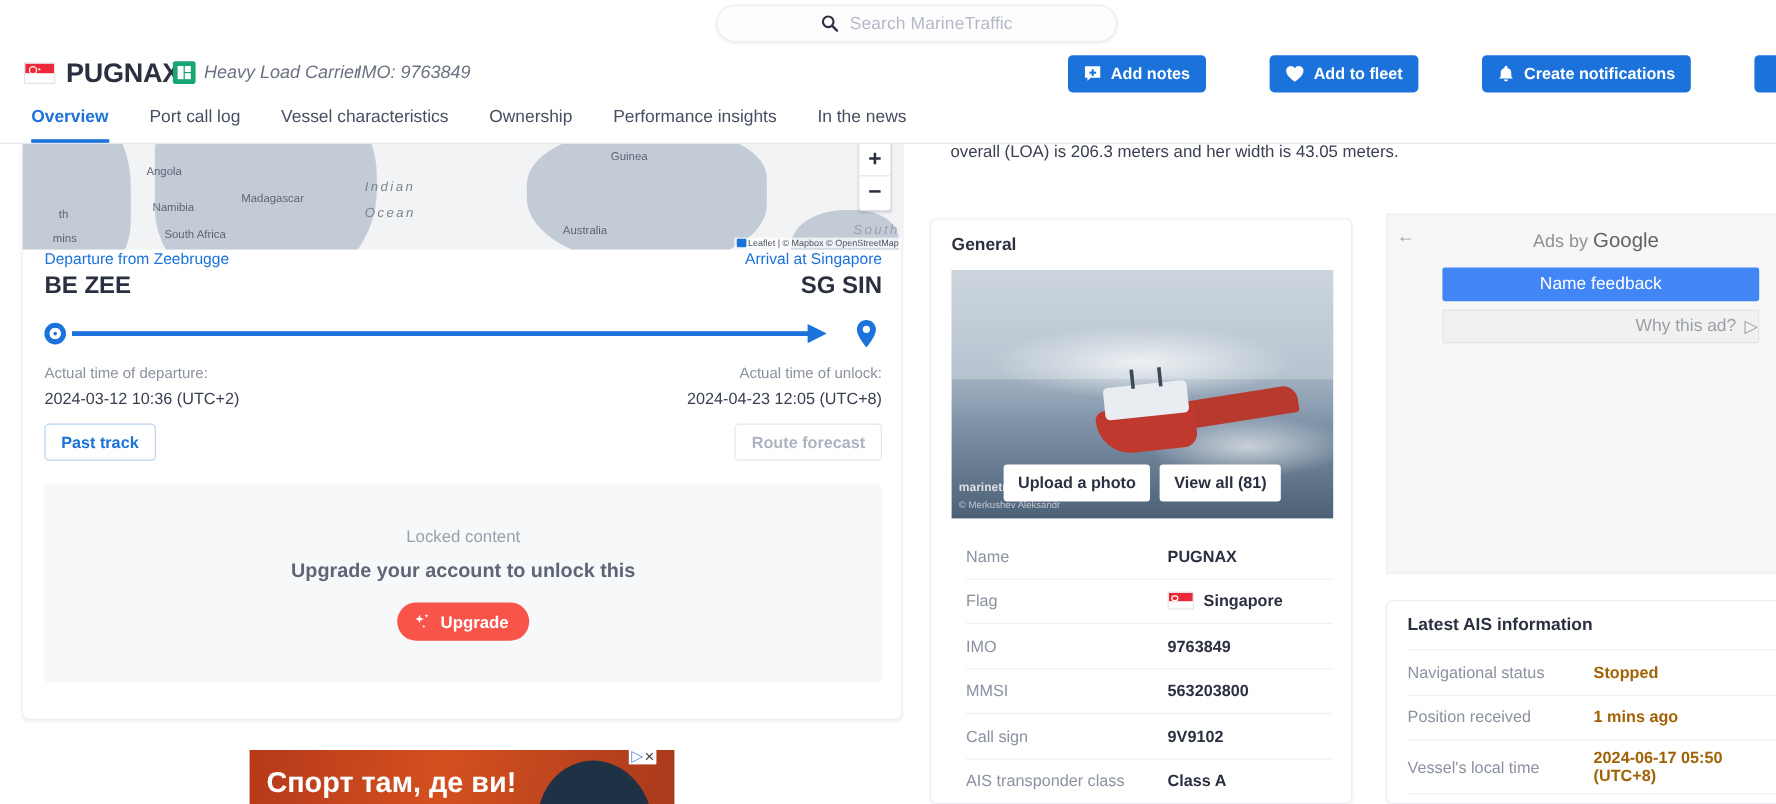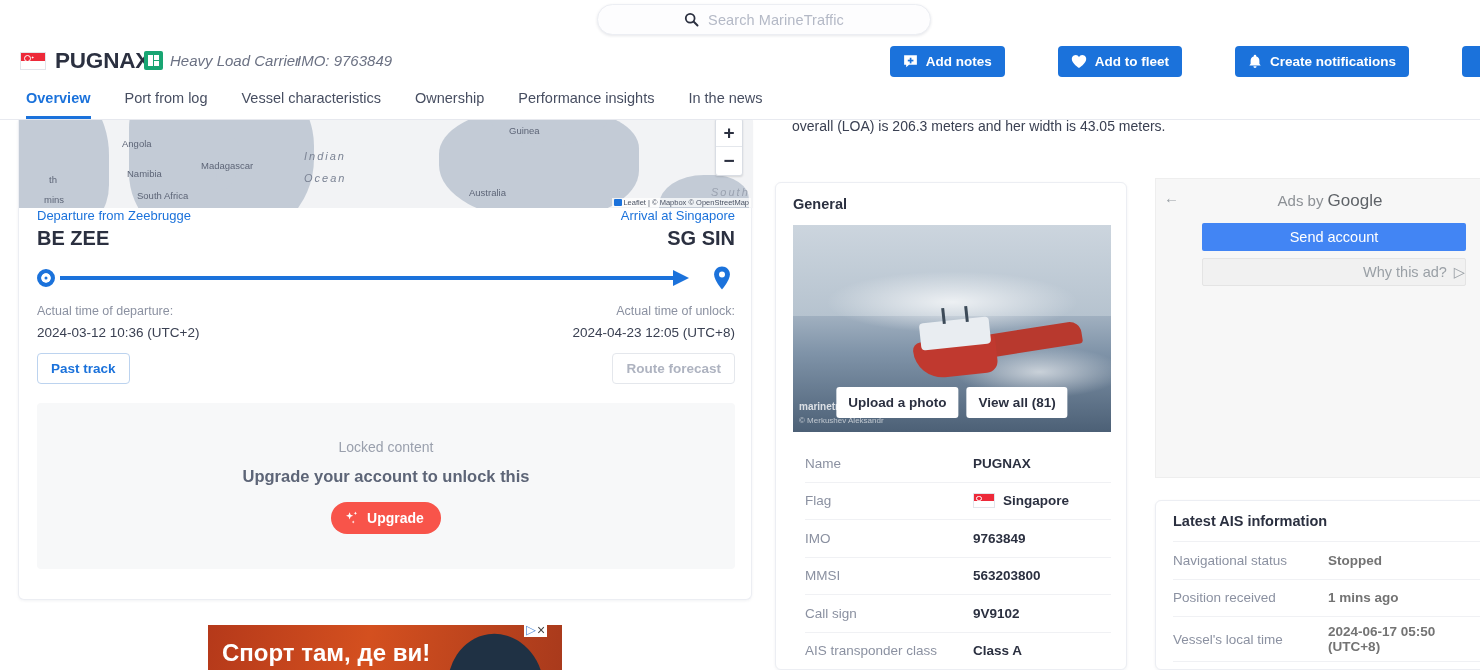--- a/index.html
+++ b/index.html
@@ -293,21 +293,21 @@
 
   .aiscard {
     position: absolute; left: 1155px; top: 500px; width: 350px; height: 170px;
     background: #fff; border: 1px solid #eceef3; border-radius: 6px;
     box-shadow: 0 1px 3px rgba(20,30,60,.06); overflow: hidden;
   }
   .ais-title { position: absolute; left: 17px; top: 12px; font-size: 14.5px; font-weight: bold; color: #2b3040; }
   .ais-rows { position: absolute; left: 17px; top: 40px; width: 318px; }
   .ais-row { min-height: 37.5px; display: flex; align-items: center; border-top: 1px solid #f0f1f4; padding: 7px 0; }
   .ais-row .k { width: 155px; font-size: 13.5px; color: #8b91a1; }
-  .ais-row .v { font-size: 13.5px; font-weight: bold; color: #737373; }
+  .ais-row .v { font-size: 13.5px; font-weight: bold; color: #a16207; }
 
   .desc-tail {
     position: absolute; left: 792px; top: 118px; width: 620px;
     font-size: 14px; color: #3a4052;
   }
 </style>
 </head>
 <body>
 
 <div class="topbar">
@@ -362,21 +362,21 @@
       <path d="M5.4 12.3h3.2a1.6 1.6 0 0 1-3.2 0z" fill="#fff"></path>
     </svg>
     <span>Create notifications</span>
   </button>
 
   <button class="btn-blue btn-clip"></button>
 </div>
 
 <div class="tabs">
   <div class="tab active">Overview</div>
-  <div class="tab">Port from log</div>
+  <div class="tab">Port call log</div>
   <div class="tab">Vessel characteristics</div>
   <div class="tab">Ownership</div>
   <div class="tab">Performance insights</div>
   <div class="tab">In the news</div>
 </div>
 
 <div class="leftcard">
 
   <div class="map">
 
@@ -521,21 +521,21 @@
         </div>
     </div>
   </div>
 </div>
 
 <div class="adcard">
   <div class="ad-back">←</div>
   <div class="ad-by">
     <span>Ads by </span><b>Google</b>
   </div>
-  <button class="ad-fb">Send account</button>
+  <button class="ad-fb">Name feedback</button>
   <div class="ad-why">
     <span>Why this ad?</span>
     <span>▷</span>
   </div>
 </div>
 
 <div class="aiscard">
   <div class="ais-title">Latest AIS information</div>
   <div class="ais-rows">
     <div class="ais-row">

